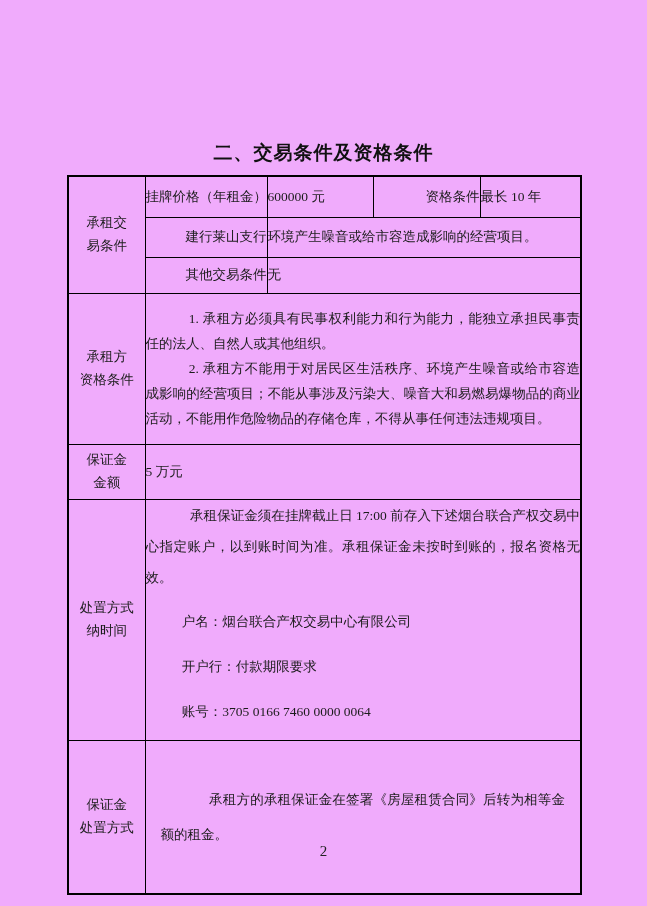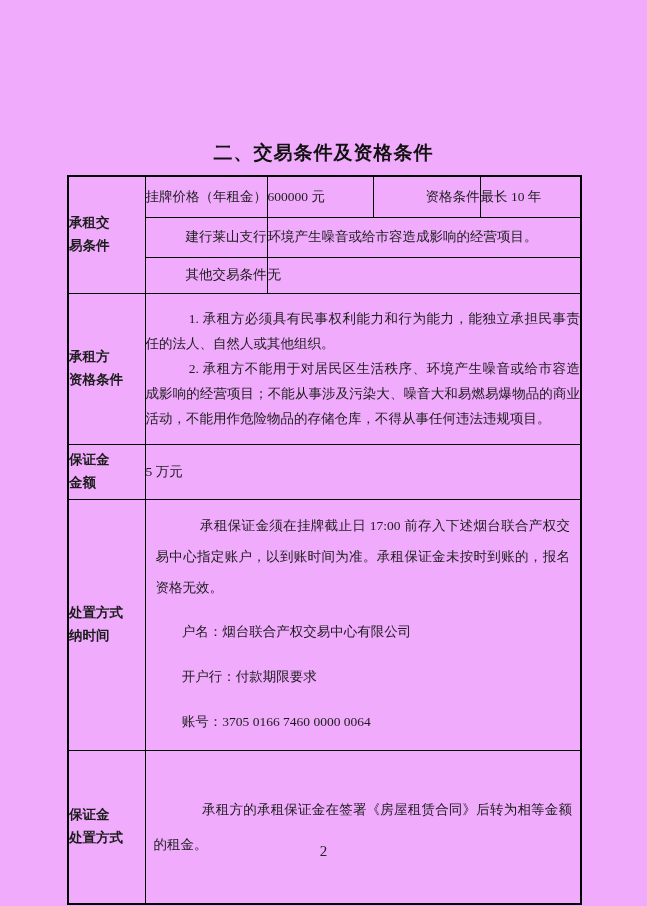--- a/index.html
+++ b/index.html
@@ -43,22 +43,22 @@
   
   tr.r1 { height: 41px; }
   tr.r2 { height: 40px; }
   tr.r3 { height: 36px; }
   tr.r4 { height: 151px; }
   tr.r5 { height: 55px; }
   tr.r6 { height: 162px; }
   tr.r7 { height: 154px; }
 
   td.row-header {
-    text-align: left;
-    font-weight: bold;
+    text-align: center;
+    font-weight: normal;
     white-space: pre-line;
     line-height: 1.65;
     font-size: 13.5px;
   }
   td.sub-label {
     text-align: right;
     font-size: 13px;
     white-space: nowrap;
   }
   td.val-left { padding-left: 10px; margin-top: 16px; }
@@ -66,32 +66,32 @@
     padding-left: 5px;
     padding-right: 7px;
   }
   .para {
     margin: 0;
     line-height: 25px;
     text-indent: 3.2em;
     text-align: justify;
   }
   .pay-para {
-    margin: 10px;
+    margin: 0;
     line-height: 31px;
     text-indent: 3.3em;
     text-align: justify;
   }
   .bank-line {
     margin: 12px;
     line-height: 33px;
     padding-left: 1.8em;
   }
   .disposal-para {
-    margin: 8px;
+    margin: 15px;
     line-height: 35px;
     text-indent: 3.6em;
     text-align: justify;
   }
   .deposit-val { padding-left: 13px; }
   .page-number {
     position: absolute;
     left: 0;
     right: 0;
     top: 843px;

